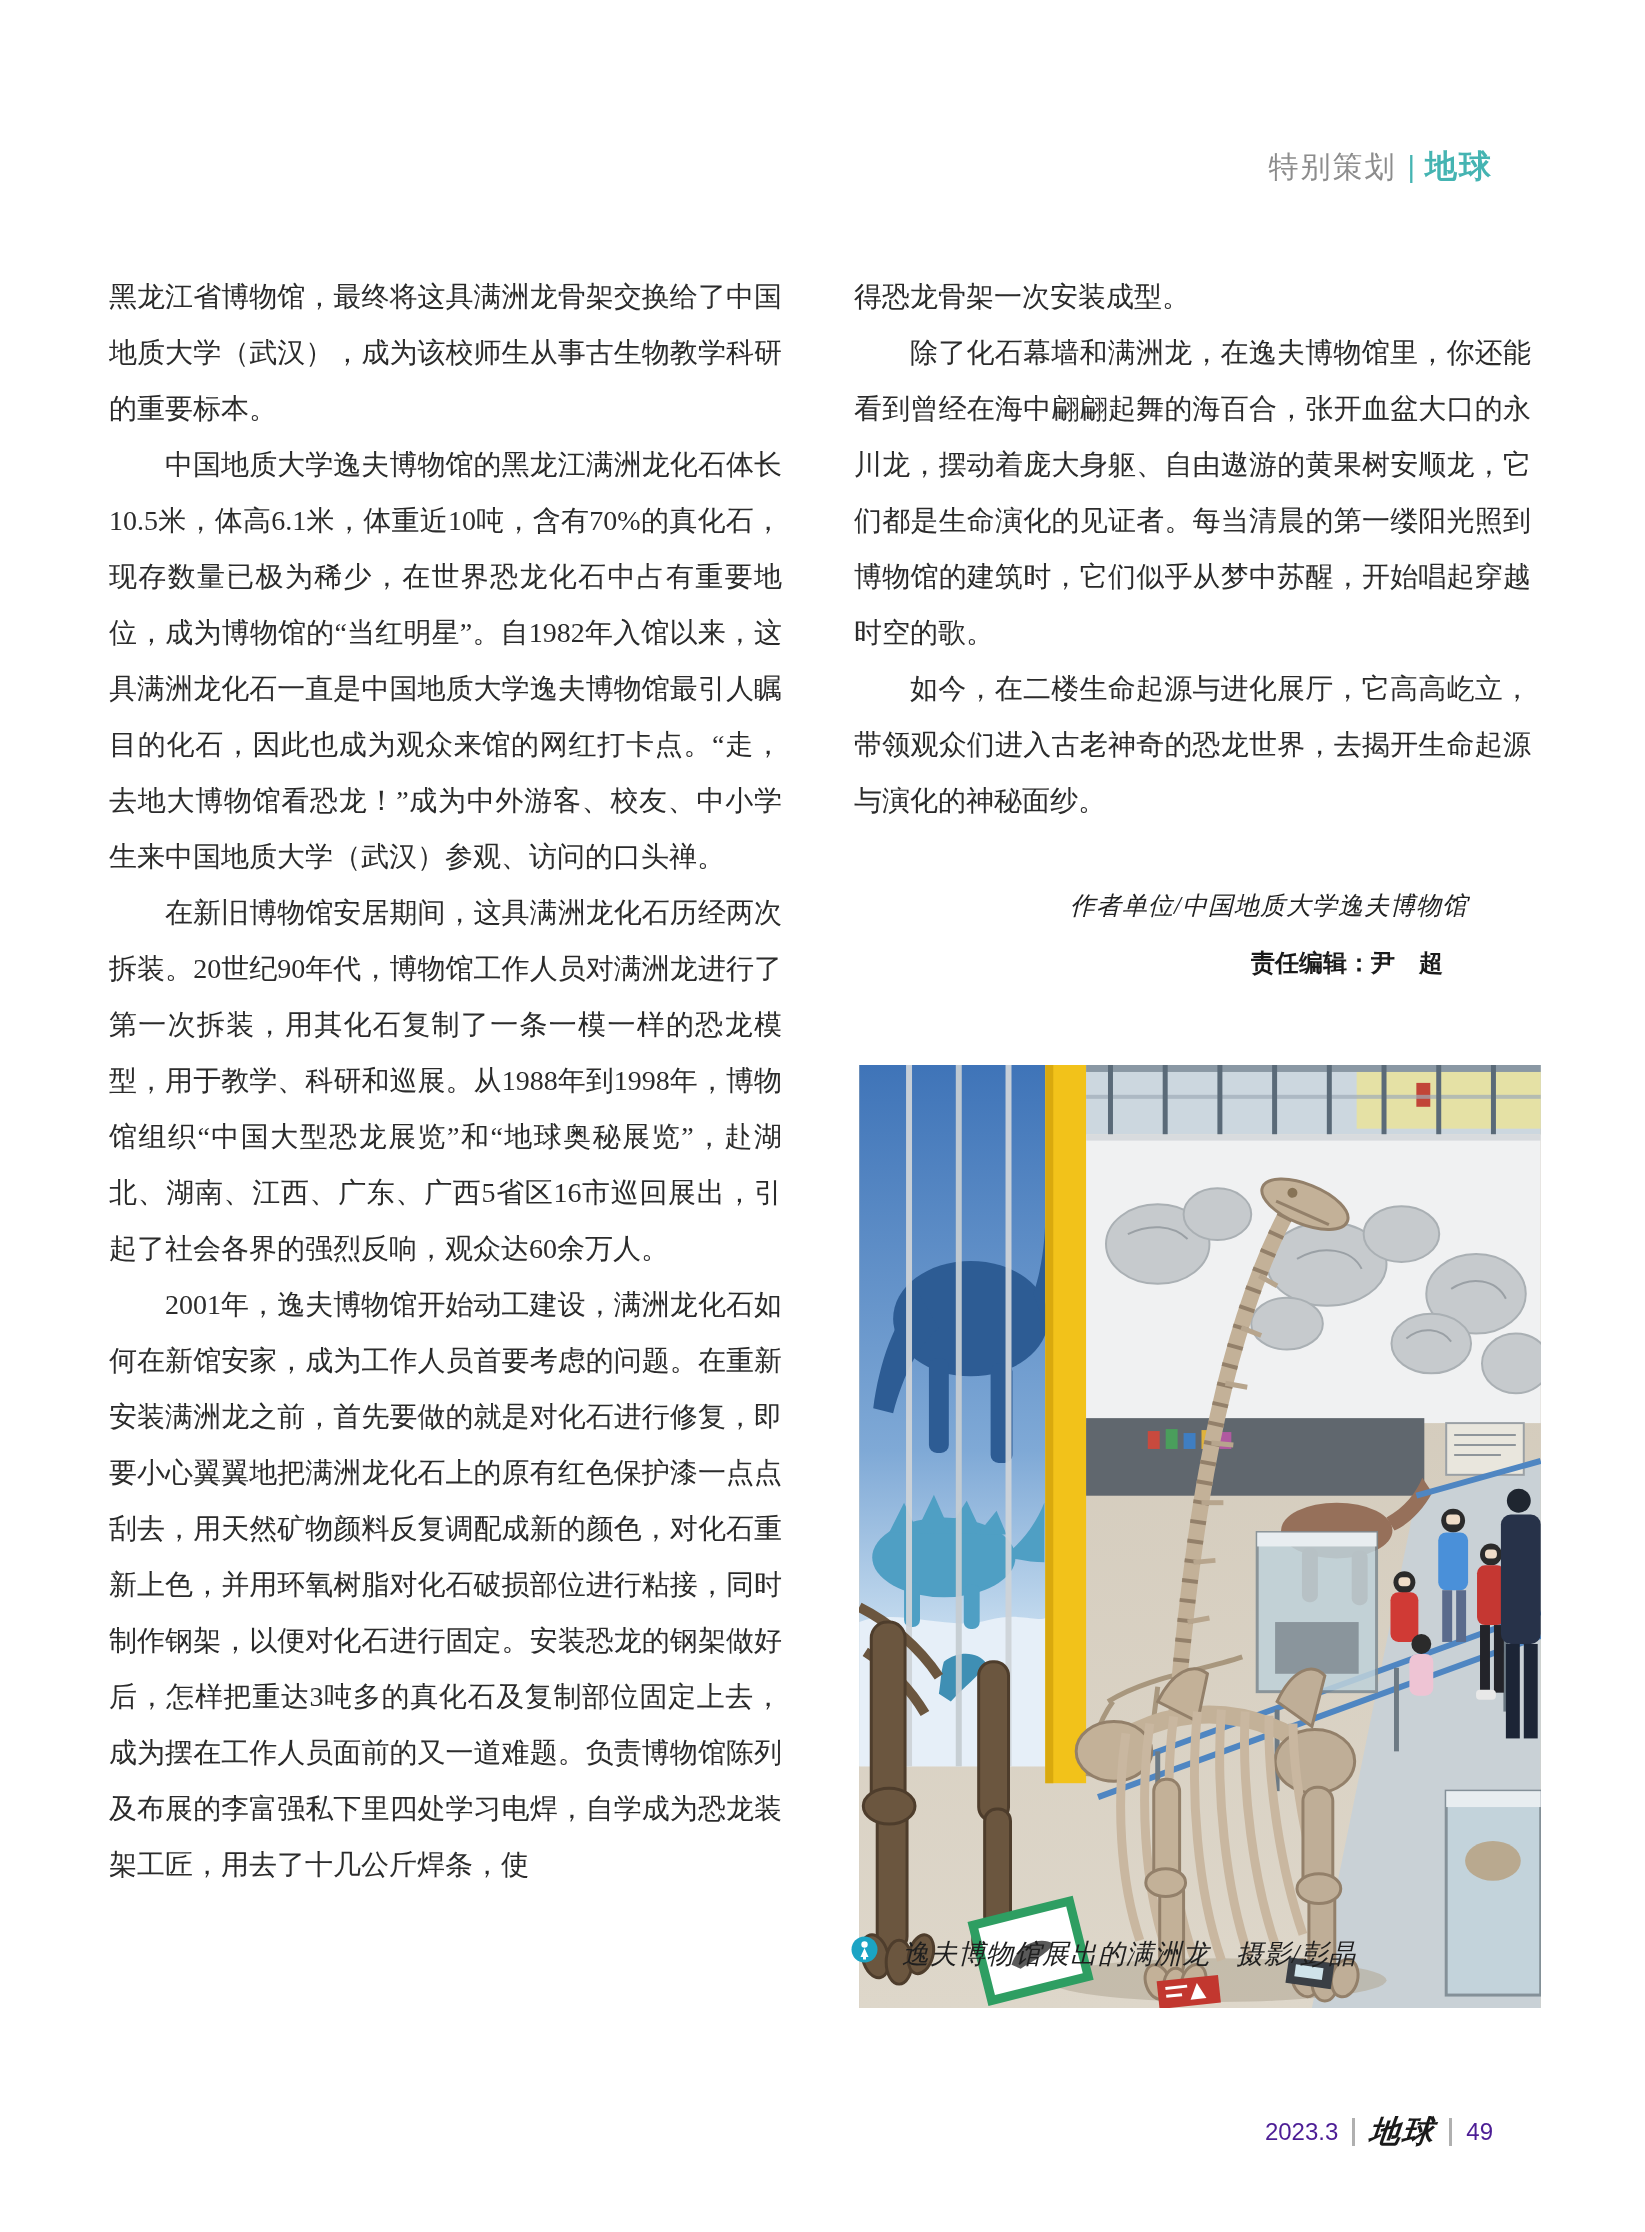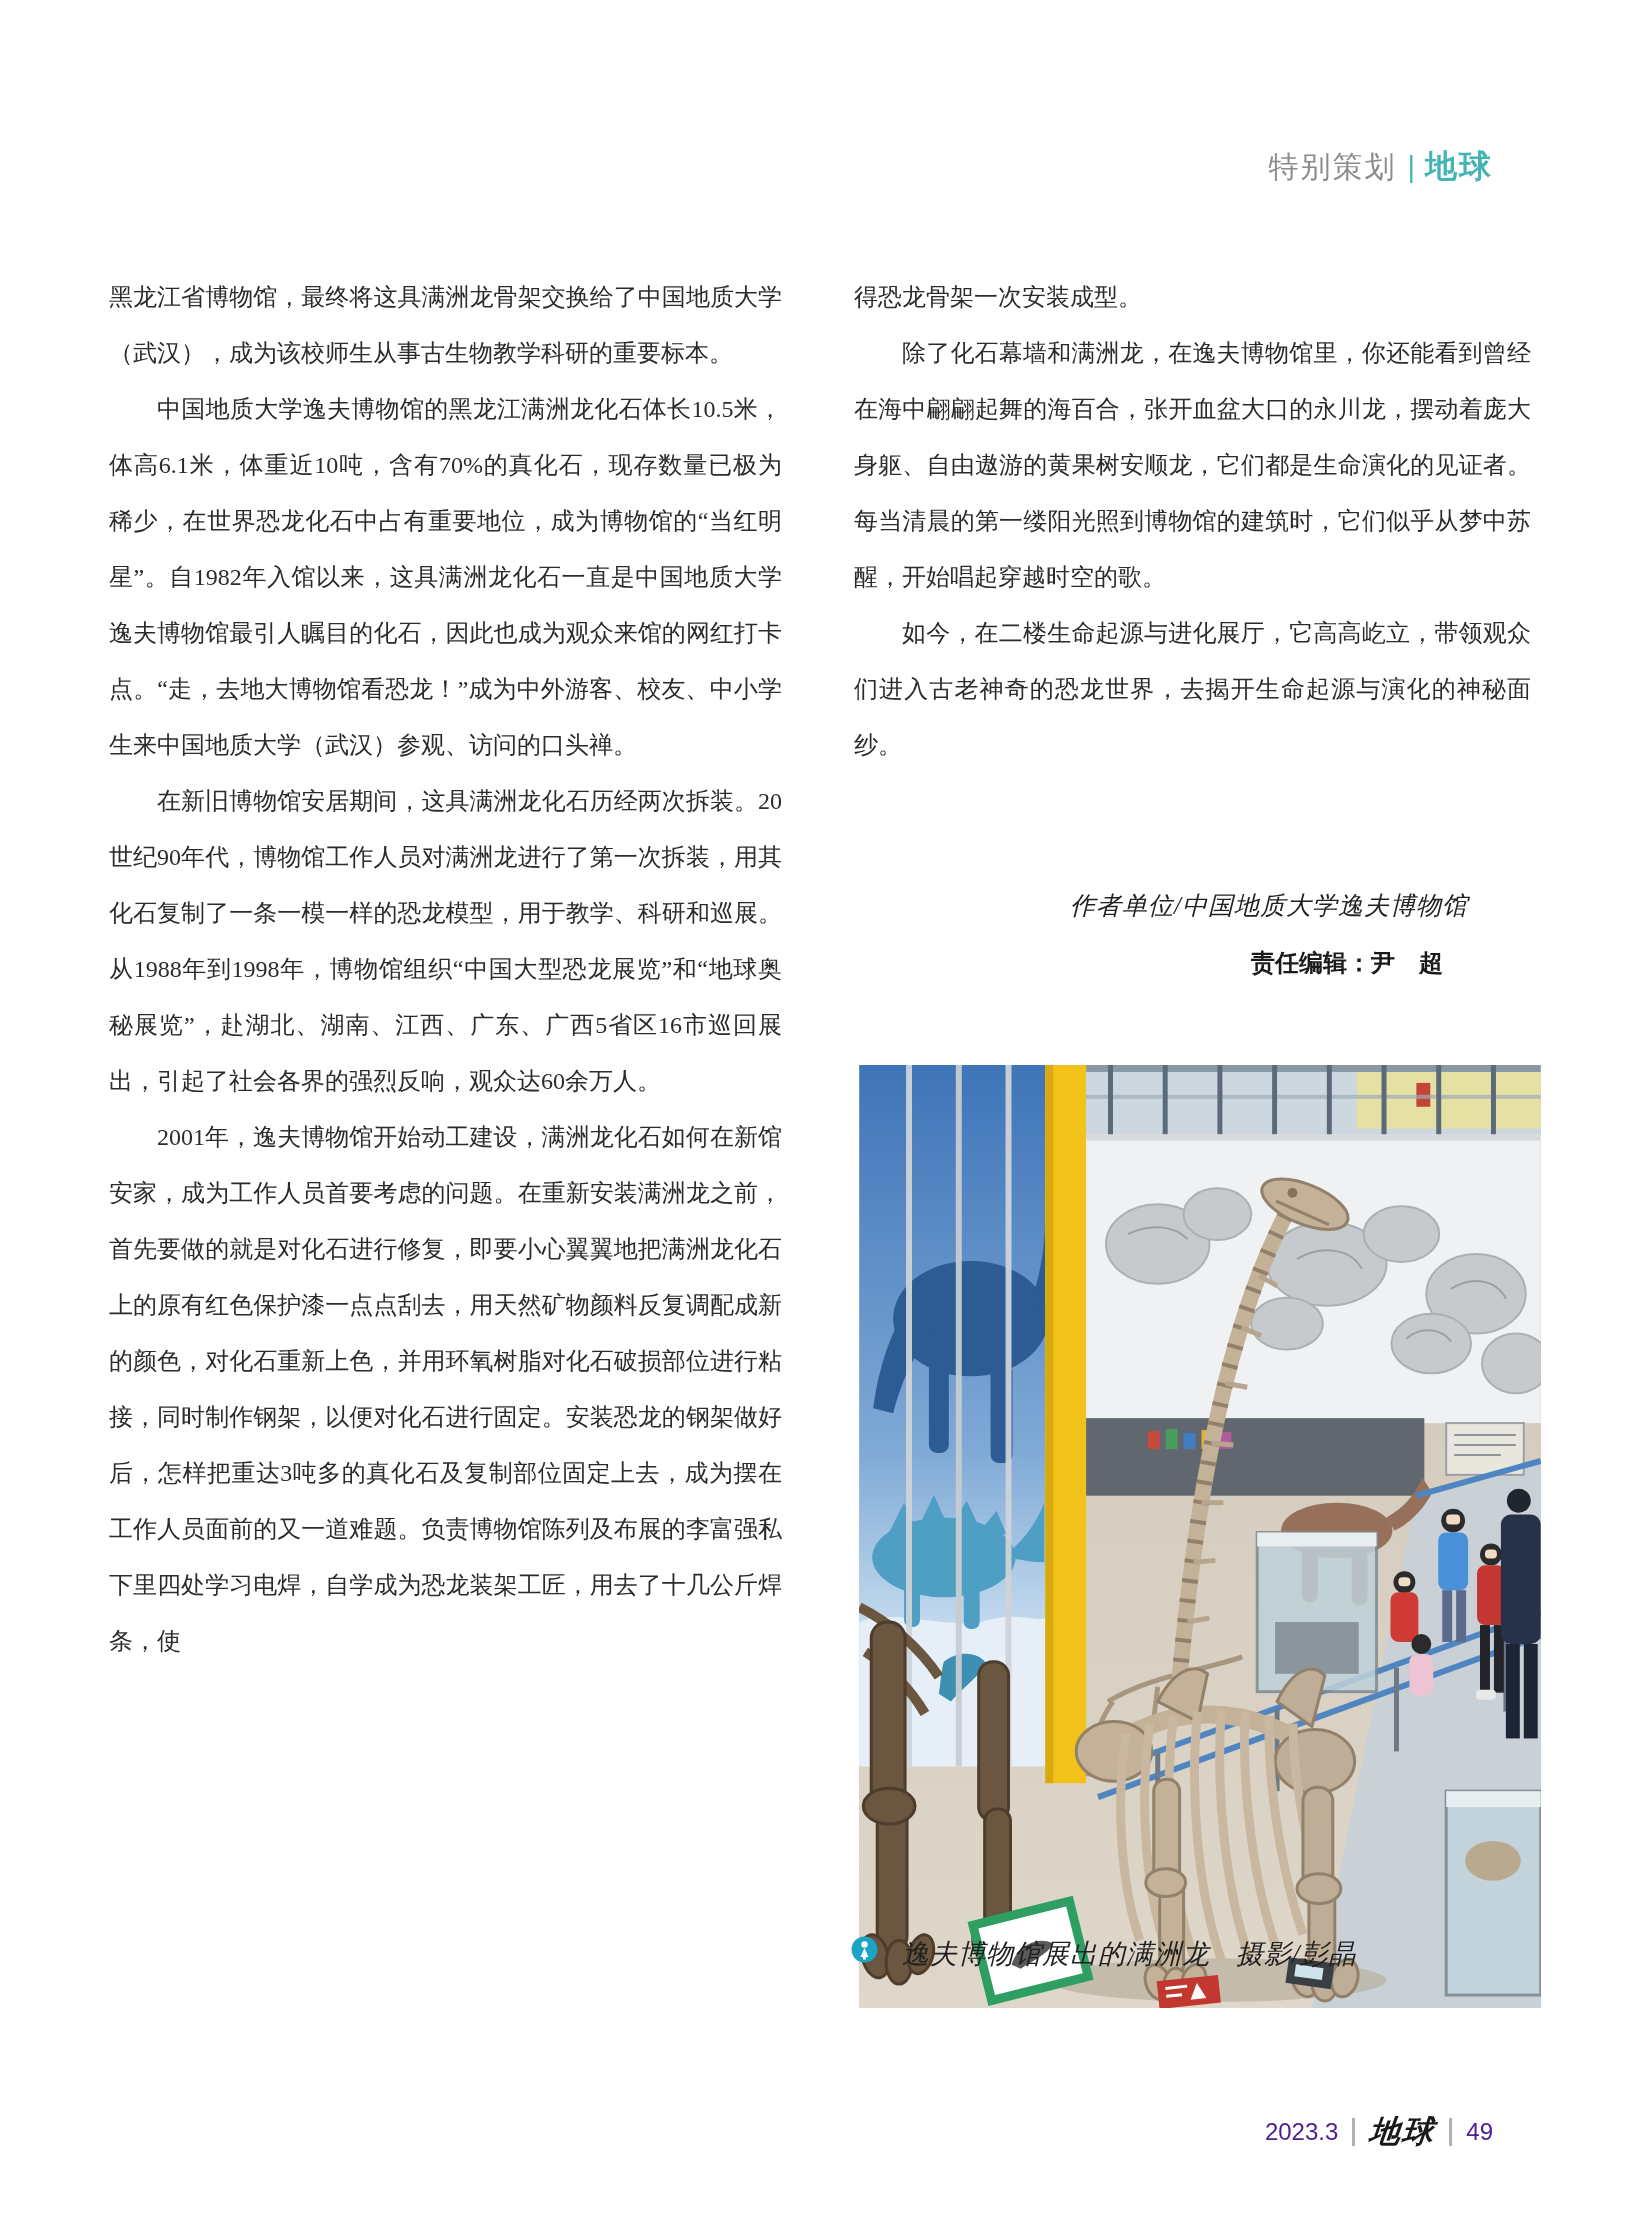--- a/index.html
+++ b/index.html
@@ -16,21 +16,21 @@
     position:absolute;top:145px;right:153px;
     display:flex;align-items:center;gap:10px;
     font-family:"Liberation Sans","DejaVu Sans",sans-serif;
   }
   .header .section{font-size:30px;color:#8c8c8c;letter-spacing:2px;}
   .header .hdr-divider{font-size:30px;color:#45b4b2;font-weight:bold;transform:scaleX(.6);}
   .header .magazine{font-size:32px;color:#45b4b2;font-weight:bold;letter-spacing:2px;}
   
   .col{
     position:absolute;top:269px;
-    font-size:24px;line-height:56px;
+    font-size:28px;line-height:56px;
     text-align:justify;overflow-wrap:break-word;
   }
   .col p{margin:0;}
   .col p.indent{text-indent:2em;}
   .col-left{left:109px;width:673px;}
   .col-right{left:854px;width:677px;}
   
   .author-line{
     position:absolute;left:861px;top:889px;width:607px;
     text-align:right;font-style:italic;font-size:25px;color:#222;

